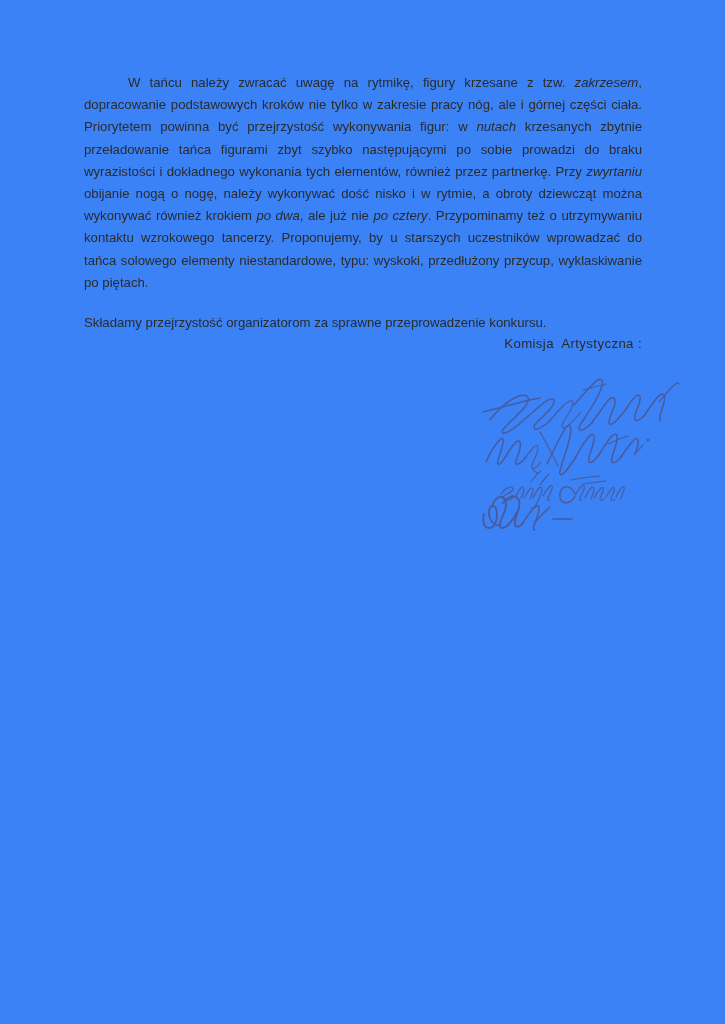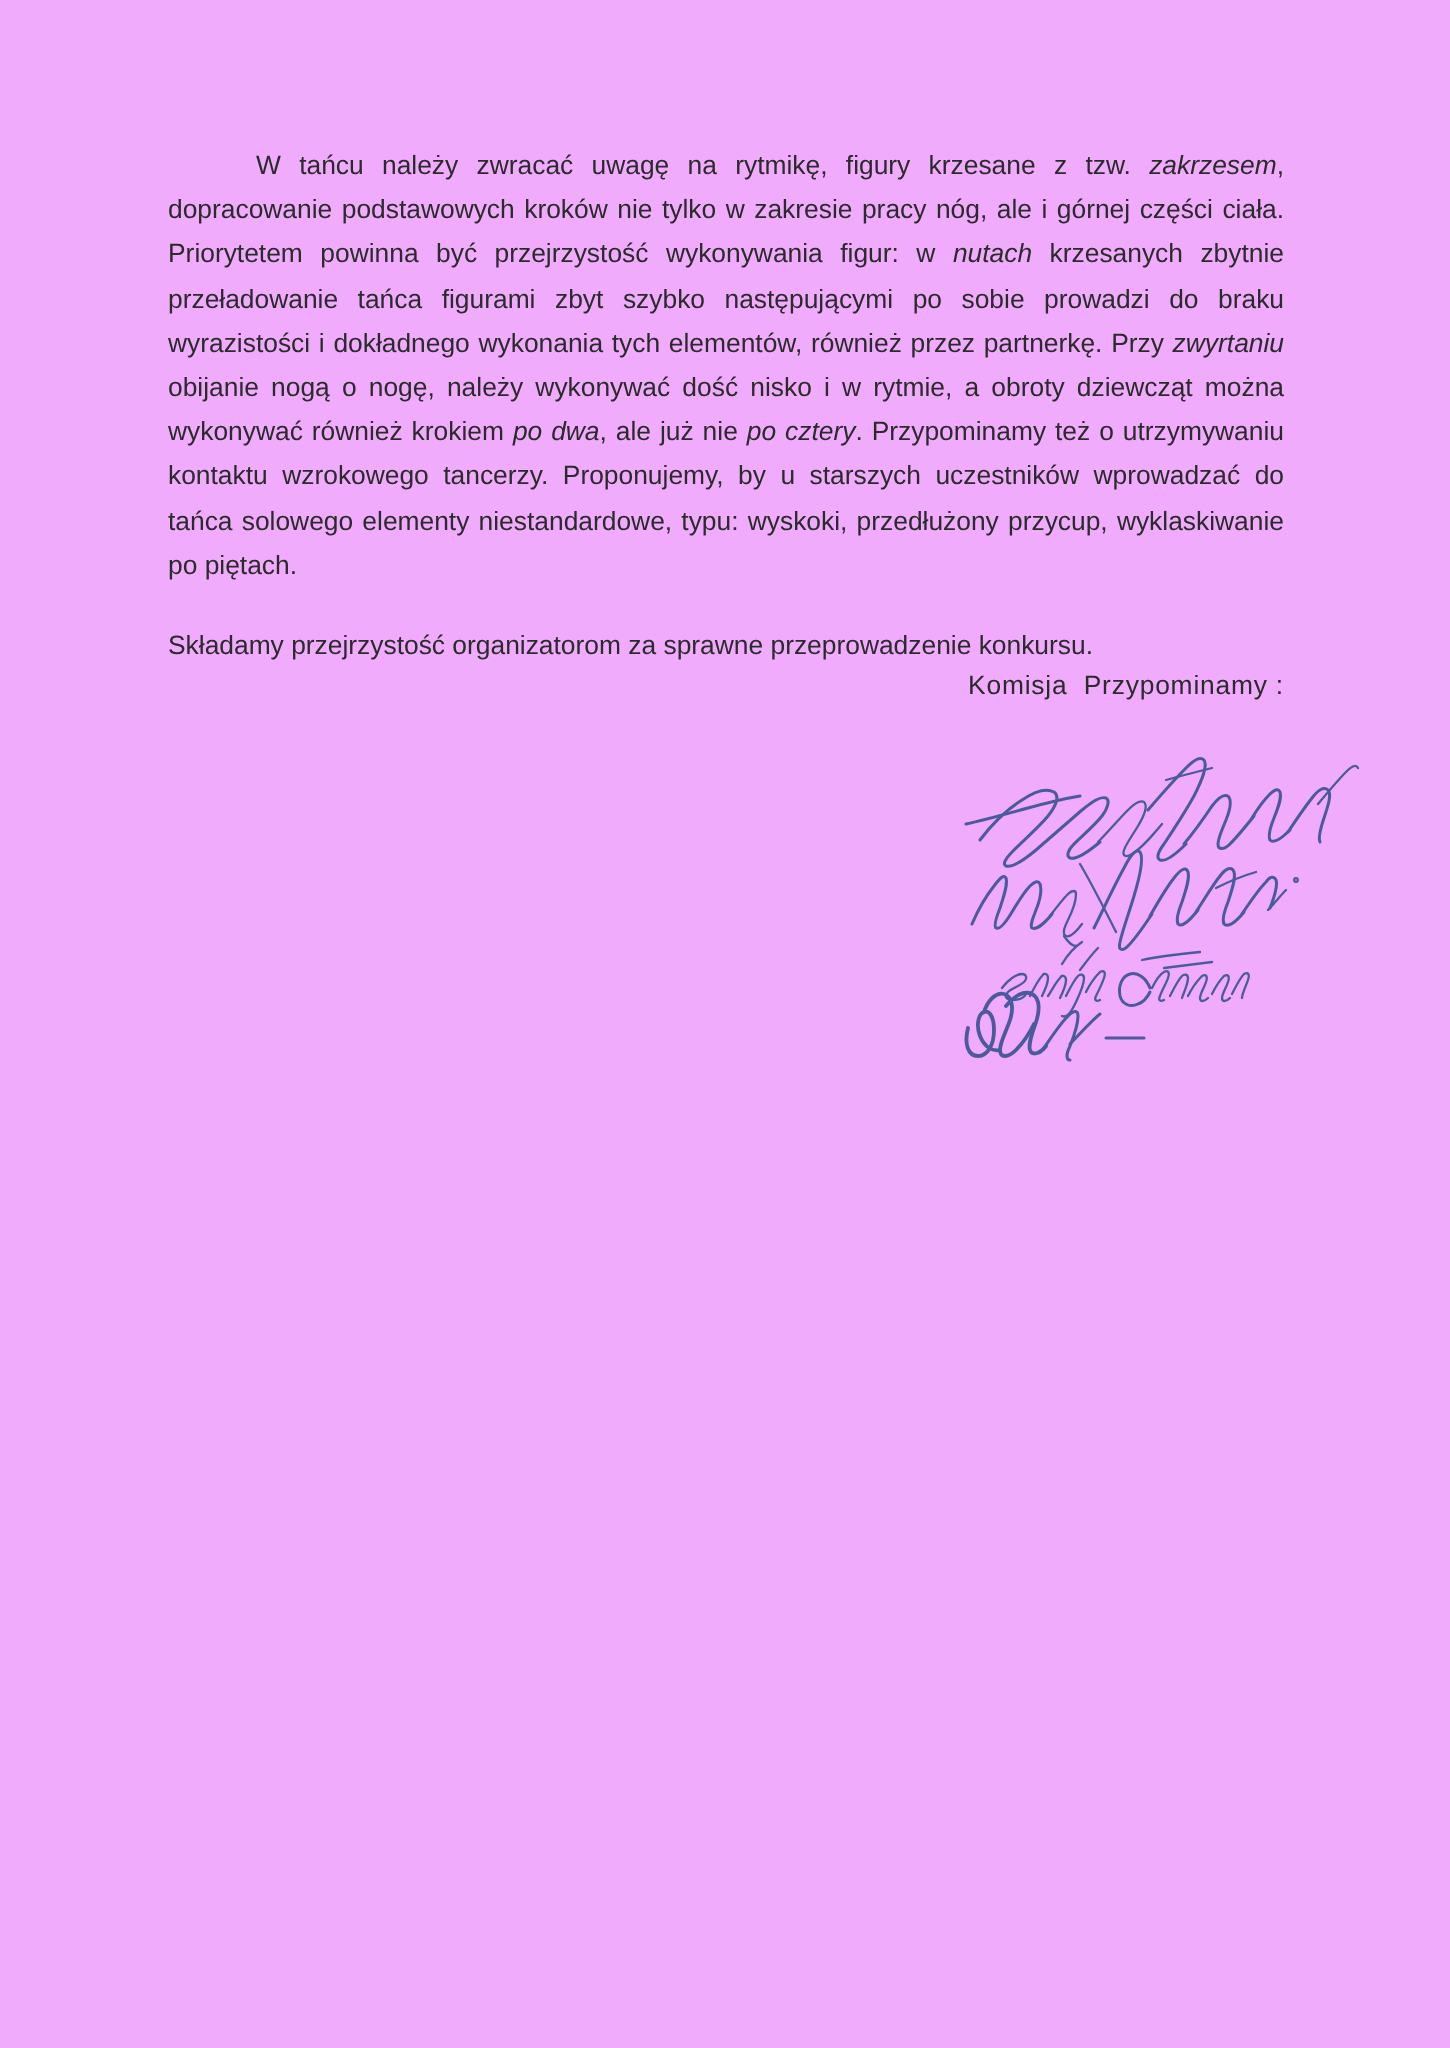--- a/index.html
+++ b/index.html
@@ -4,21 +4,21 @@
 <style>
   html, body {
     margin: 0;
     padding: 0;
     background: #ffffff;
   }
   #page {
     position: relative;
     width: 725px;
     height: 1024px;
-    background: #f0abfc;
+    background: #3b82f6;
     overflow: hidden;
     font-family: "Liberation Sans", sans-serif;
   }
   .doc-body {
     position: absolute;
     left: 84px;
     top: 72px;
     width: 558px;
   }
   p.para {
@@ -84,21 +84,21 @@
 
   <div class="doc-body">
 
     <p class="para first"><span>W tańcu należy zwracać uwagę na rytmikę, figury krzesane z tzw. </span><em class="it">zakrzesem</em><span>, dopracowanie podstawowych kroków nie tylko w zakresie pracy nóg, ale i górnej części ciała. Priorytetem powinna być przejrzystość wykonywania figur: w </span><em class="it">nutach</em><span> krzesanych zbytnie przeładowanie tańca figurami zbyt szybko następującymi po sobie prowadzi do braku wyrazistości i dokładnego wykonania tych elementów, również przez partnerkę. Przy </span><em class="it">zwyrtaniu</em><span> obijanie nogą o nogę, należy wykonywać dość nisko i w rytmie, a obroty dziewcząt można wykonywać również krokiem </span><em class="it">po dwa</em><span>, ale już nie </span><em class="it">po cztery</em><span>. Przypominamy też o utrzymywaniu kontaktu wzrokowego tancerzy. Proponujemy, by u starszych uczestników wprowadzać do tańca solowego elementy niestandardowe, typu: wyskoki, przedłużony przycup, wyklaskiwanie po piętach.</span></p>
 
     <p class="para thanks">Składamy przejrzystość organizatorom za sprawne przeprowadzenie konkursu.</p>
 
   </div>
 
   <div class="signoff">
-    <span class="signoff-label">Komisja  Przypominamy :</span>
+    <span class="signoff-label">Komisja  Artystyczna :</span>
   </div>
 
   <div class="signature-block">
     <svg viewBox="0 0 215 160" xmlns="http://www.w3.org/2000/svg" aria-hidden="true">
 
       <g>
         <path class="sig-stroke sig-med" d="M20,48 C26,40 33,33 41,28 C47,24 53,22 57,24 C60,26 58,31 54,36 C49,42 42,48 37,53 C33,57 31,60 33,61 C36,62 42,58 48,53 C56,46 64,39 71,33 C76,29 80,26 83,27 C85,28 84,32 81,36 C77,41 71,46 67,50 C64,53 63,56 65,57 C68,58 74,54 80,49"></path>
         <path class="sig-stroke sig-med" d="M13,40 C22,38 33,35 44,32 C55,29 64,27 70,26"></path>
         <path class="sig-stroke sig-thin" d="M79,49 C84,44 89,38 94,33 C97,30 100,28 102,29 C104,31 102,36 99,41 C96,46 93,50 92,53 C91,56 93,57 96,55 C101,52 106,46 111,40"></path>
         <path class="sig-stroke sig-med" d="M104,33 C110,26 117,18 123,12 C127,8 130,6 132,8 C134,11 131,18 127,26 C122,35 116,44 112,50 C109,54 108,57 110,58 C113,59 118,55 123,50"></path>

